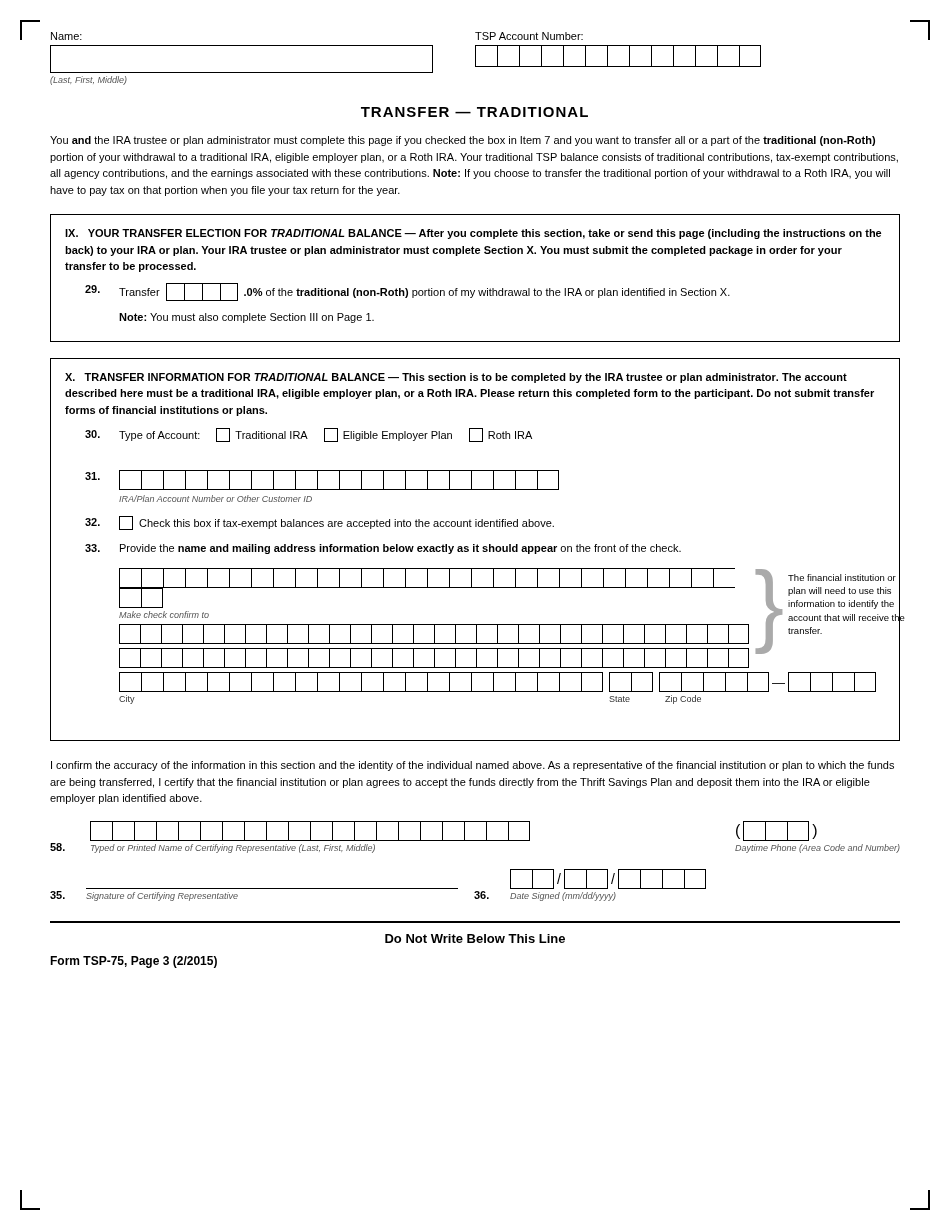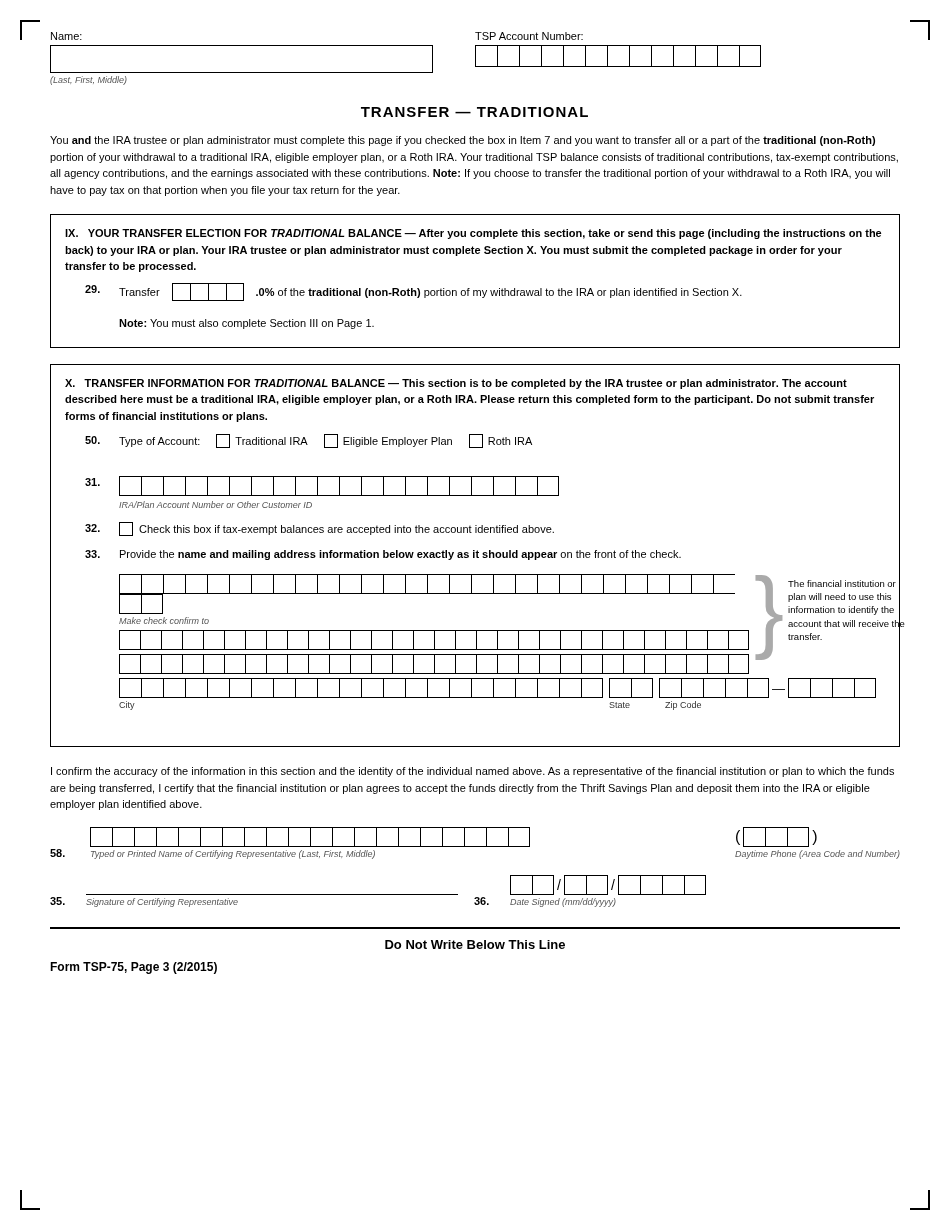--- a/index.html
+++ b/index.html
@@ -107,21 +107,21 @@
       width: 18px;
       height: 18px;
       border: 1px solid #000;
       border-right: none;
     }
     .small-cell:last-child { border-right: 1px solid #000; }
 
     .transfer-line {
       display: flex;
       align-items: center;
-      gap: 12px;
+      gap: 6px;
       flex-wrap: wrap;
       font-size: 11px;
     }
 
     .section-x-header {
       font-size: 11px;
       font-weight: bold;
       margin-bottom: 10px;
       line-height: 1.5;
     }
@@ -293,21 +293,21 @@
   <div class="section-box">
     <div class="section-x-header">
       <span>X.&nbsp;&nbsp;</span>
       <strong>TRANSFER INFORMATION FOR <em>TRADITIONAL</em> BALANCE —</strong>
       <span> This section is <strong>to be completed by the IRA trustee or plan administrator</strong>. The account described here must be a traditional IRA, eligible employer plan, or a Roth IRA. Please return this completed form to the participant. <strong>Do not submit transfer forms of financial institutions or plans.</strong></span>
     </div>
 
     <div class="items-container">
 
       <div class="item-row" style="margin-bottom:14px;">
-        <span class="item-number">50.</span>
+        <span class="item-number">30.</span>
         <div class="type-of-account-row" style="display:flex;align-items:center;gap:16px;flex-wrap:wrap;">
           <span>Type of Account:</span>
           <div class="checkbox-option">
             <div class="checkbox-sq"></div>
             <span>Traditional IRA</span>
           </div>
           <div class="checkbox-option">
             <div class="checkbox-sq"></div>
             <span>Eligible Employer Plan</span>
           </div>

